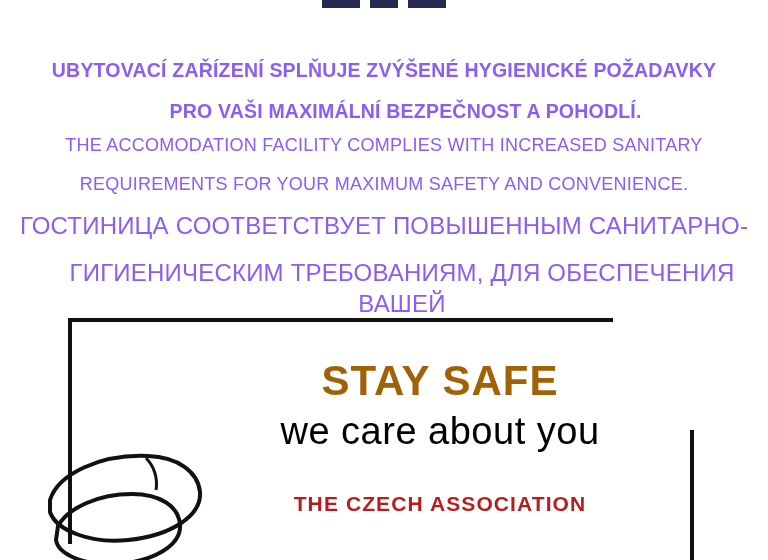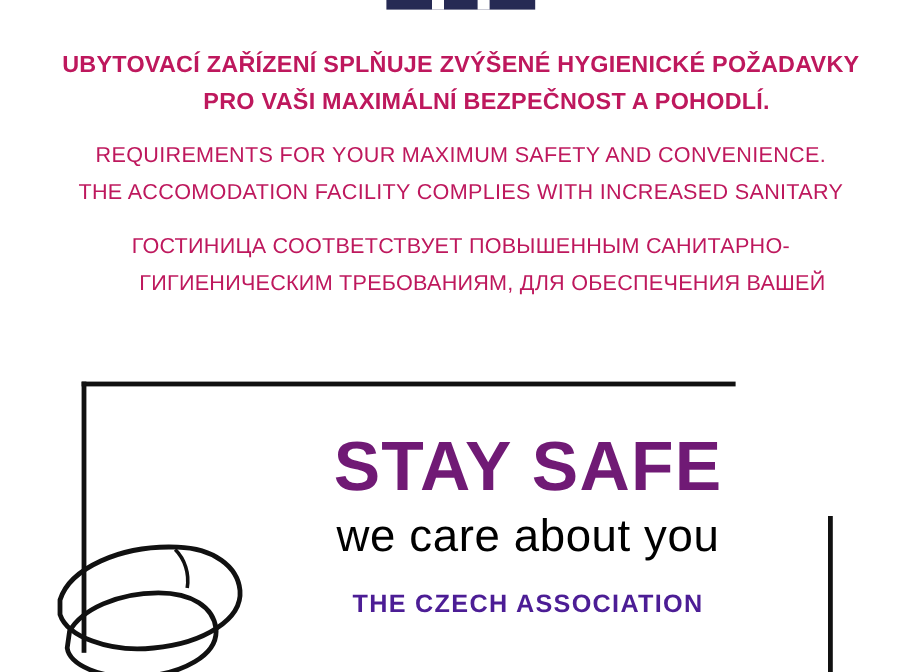--- a/index.html
+++ b/index.html
@@ -51,24 +51,24 @@
   .logo-mark .notch.n2 { left: 76px; }
 
   
   .text-block {
     position: absolute;
     left: 0;
     width: 768px;
     text-align: center;
   }
   .text-block p {
-    margin: 0;
+    margin: 16px;
     line-height: 1.30;
     letter-spacing: 0.2px;
-    color: #be185d;
+    color: #8b5cf6;
   }
 
   .block-cs {
     top: 42px;
   }
   .block-cs p {
     font-size: 19.5px;
     font-weight: 600;
   }
   .block-cs p + p { margin-top: 6px; padding-left: 43px; }
@@ -80,21 +80,21 @@
     font-size: 18px;
     font-weight: 400;
     letter-spacing: 0.25px;
   }
   .block-en p + p { margin-top: 8px; }
 
   .block-ru {
     top: 194px;
   }
   .block-ru p {
-    font-size: 18px;
+    font-size: 24px;
     font-weight: 400;
     letter-spacing: 0.2px;
   }
   .block-ru p + p { margin-top: 8px; padding-left: 36px; }
 
   
   .bracket-tl {
     position: absolute;
     left: 68px;
     top: 318px;
@@ -138,25 +138,25 @@
 
   
   .headline {
     position: absolute;
     left: 190px;
     top: 360px;
     width: 500px;
     text-align: center;
   }
   .headline .stay-safe {
-    font-size: 58px;
+    font-size: 42px;
     font-weight: 700;
     letter-spacing: 1px;
     line-height: 1;
-    color: #701a75;
+    color: #a16207;
     margin: 0;
   }
   .headline .care {
     font-size: 38px;
     font-weight: 400;
     line-height: 1.15;
     color: #000000;
     margin: 8px 0 0 0;
     letter-spacing: 0.5px;
   }
@@ -167,43 +167,43 @@
     top: 490px;
     width: 500px;
     text-align: center;
   }
   .assoc p {
     margin: 0;
     font-size: 21px;
     font-weight: 600;
     letter-spacing: 1.1px;
     line-height: 1.32;
-    color: #4c1d95;
+    color: #b91c1c;
   }
 </style>
 </head>
 <body>
 
 <div class="poster">
 
   <div class="logo-band">
     <div class="logo-mark">
       <div class="notch n1"></div>
       <div class="notch n2"></div>
     </div>
   </div>
 
   <div class="text-block block-cs">
     <p>UBYTOVACÍ ZAŘÍZENÍ SPLŇUJE ZVÝŠENÉ HYGIENICKÉ POŽADAVKY</p>
     <p>PRO VAŠI MAXIMÁLNÍ BEZPEČNOST A POHODLÍ.</p>
   </div>
 
   <div class="text-block block-en">
+    <p>THE ACCOMODATION FACILITY COMPLIES WITH INCREASED SANITARY</p>
     <p>REQUIREMENTS FOR YOUR MAXIMUM SAFETY AND CONVENIENCE.</p>
-    <p>THE ACCOMODATION FACILITY COMPLIES WITH INCREASED SANITARY</p>
   </div>
 
   <div class="text-block block-ru">
     <p>ГОСТИНИЦА СООТВЕТСТВУЕТ ПОВЫШЕННЫМ САНИТАРНО-</p>
     <p>ГИГИЕНИЧЕСКИМ ТРЕБОВАНИЯМ, ДЛЯ ОБЕСПЕЧЕНИЯ ВАШЕЙ</p>
   </div>
 
   <div class="bracket-tl">
     <div class="h"></div>
     <div class="v"></div>

